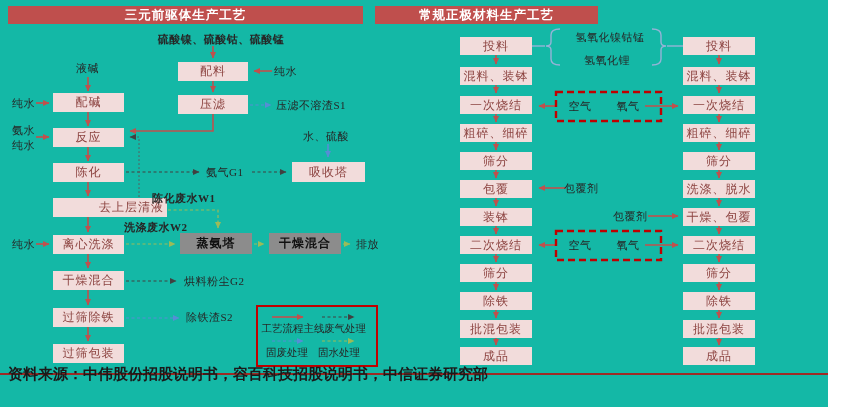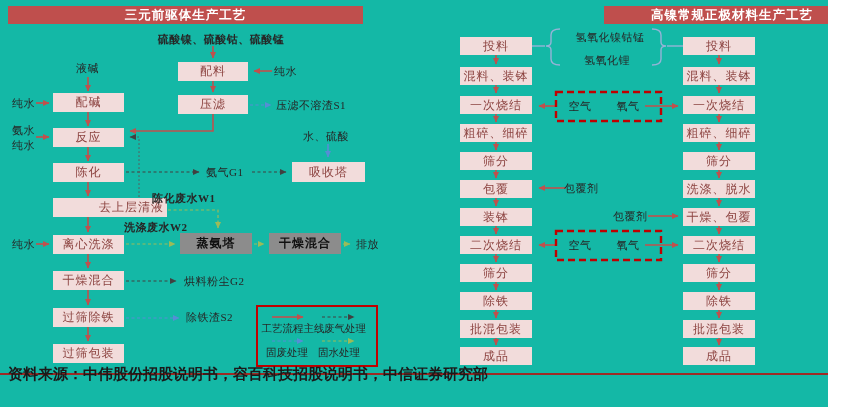--- a/index.html
+++ b/index.html
@@ -29,21 +29,21 @@
                  border:2px solid #c00000;background:transparent;}
   #source-rule{position:absolute;left:0;top:373px;width:864px;height:2px;background:#9e2b25;}
   #source-line{position:absolute;left:8px;top:365px;font-size:15px;font-weight:bold;color:#1a1a1a;}
 </style>
 </head>
 <body>
 
 <div id="canvas">
 
   <div class="hdr" style="left:8px;top:6px;width:355px;">三元前驱体生产工艺</div>
-  <div class="hdr" style="left:604px;top:6px;width:256px;">高镍常规正极材料生产工艺</div>
+  <div class="hdr" style="left:375px;top:6px;width:223px;">常规正极材料生产工艺</div>
 
   <svg id="wires" width="864" height="407" viewBox="0 0 864 407">
     <defs>
       <marker id="arR" markerUnits="userSpaceOnUse" markerWidth="8" markerHeight="8" refX="6" refY="3" orient="auto">
         <path d="M0,0 L6.5,3 L0,6 Z" fill="#c0504d"></path>
         </marker>
       <marker id="arK" markerUnits="userSpaceOnUse" markerWidth="8" markerHeight="8" refX="6" refY="3" orient="auto">
         <path d="M0,0 L6.5,3 L0,6 Z" fill="#404040"></path>
         </marker>
       <marker id="arB" markerUnits="userSpaceOnUse" markerWidth="8" markerHeight="8" refX="6" refY="3" orient="auto">

